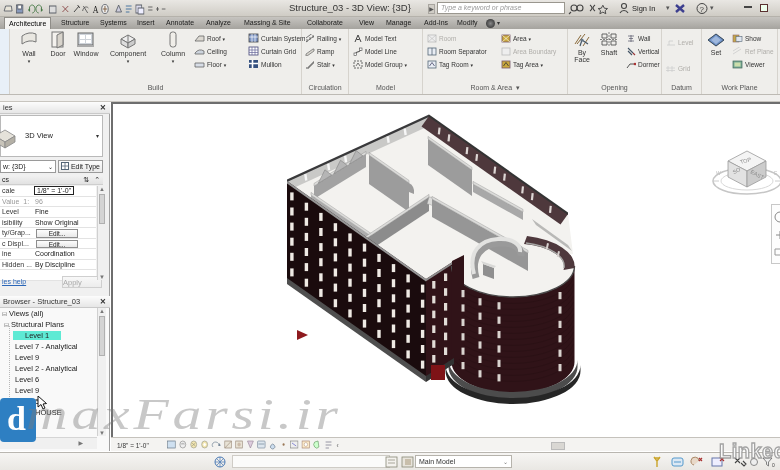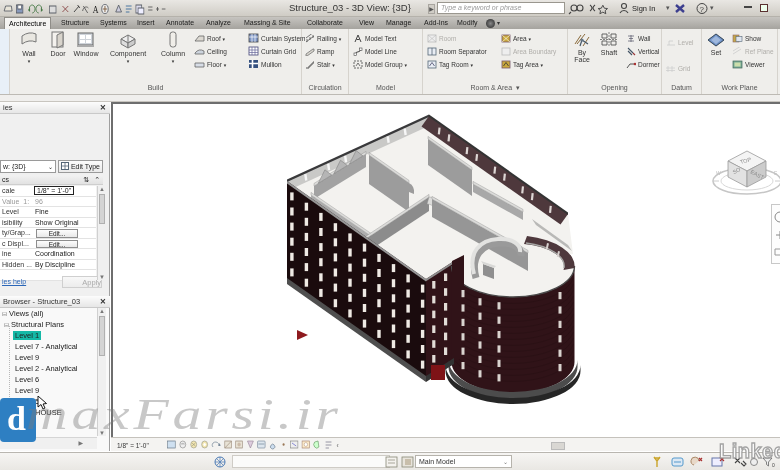--- a/index.html
+++ b/index.html
@@ -266,20 +266,29 @@
             <rect x="2.5" y="2.5" width="6" height="4" fill="#cda"></rect>
           </svg>Viewer</div>
     <div class="plabel">Work Plane</div>
   </div>
 </div>
 
 <div id="optbar" class="abs"></div>
 
 <div id="props" class="abs">
   <div class="ptitle" style="top:0">ies <span style="position:absolute;right:4px;top:0;color:#333;font-weight:bold">✕</span></div>
+  <div class="abs" style="left:0;top:13px;width:103px;height:42px;background:#fff;border:1px solid #b9b9b9">
+    <svg class="abs" style="left:-14px;top:4px" width="36" height="36">
+          <path d="M8,16 l10,-6 10,6 -10,6 z" fill="#e5e2da" stroke="#888" stroke-width=".8"></path>
+          <path d="M8,16 v6 l10,6 v-6 z" fill="#c8c4ba" stroke="#888" stroke-width=".8"></path>
+          <path d="M28,16 v6 l-10,6 v-6 z" fill="#b4b0a6" stroke="#888" stroke-width=".8"></path>
+        </svg>
+    <div class="abs" style="left:24px;top:15px;font-size:7.5px;color:#222">3D View</div>
+    <div class="abs" style="right:3px;top:16px;font-size:6px;color:#333">▾</div>
+  </div>
   <div class="abs" style="left:0;top:58px;width:56px;height:13px;background:#fff;border:1px solid #9a9a9a;font-size:7px;line-height:12px;padding-left:2px">w: {3D} <span style="position:absolute;right:2px;font-size:6px">⌄</span></div>
   <div class="abs" style="left:58px;top:58px;width:45px;height:13px;background:linear-gradient(#fcfcfc,#e9e9e9);border:1px solid #9a9a9a;font-size:7px;line-height:12px;text-align:center"><svg width="8" height="8" style="vertical-align:-1px">
           <rect x="0.5" y="0.5" width="7" height="7" fill="#fff" stroke="#567"></rect>
           <path d="M4,0 v8 M0,4 h8" stroke="#567" stroke-width=".8"></path>
         </svg> Edit Type</div>
   <div class="abs" style="left:0;top:73px;width:103px;height:10px;background:linear-gradient(#f2f2f2,#e2e2e2);border-bottom:1px solid #cecece;font-size:7px;line-height:10px;padding-left:2px">cs <span style="position:absolute;right:14px">⇅</span><span style="position:absolute;right:3px">⌃</span></div>
 
   <div class="prow" style="top:84px">
         <span class="k">cale</span>
         <span class="v" style="left:34px"><span style="border:1px solid #222;padding:0 2px;background:#fff">1/8" = 1'-0"</span></span>
@@ -309,34 +318,34 @@
         <span class="v">Coordination</span>
       </div>
   <div class="prow" style="top:157.5px">
         <span class="k">Hidden ...</span>
         <span class="v">By Discipline</span>
       </div>
   <div class="prow" style="top:168px">
         <span class="k"></span>
       </div>
   <div class="abs" style="left:2px;top:176px;font-size:7px;color:#2a66b8;text-decoration:underline">ies help</div>
-  <div class="abs" style="left:62px;top:174px;width:40px;height:12px;font-size:7.5px;color:#aaa;text-align:right;line-height:12px;background:linear-gradient(#f8f8f8,#ececec);border:1px solid #cfcfcf">Apply</div>
+  <div class="abs" style="left:62px;top:174px;width:40px;height:12px;font-size:7.5px;color:#aaa;text-align:left;line-height:12px;background:linear-gradient(#f8f8f8,#ececec);border:1px solid #cfcfcf">Apply</div>
   <div class="vscroll" style="left:97px;top:84px;width:9px;height:94px">
         <div style="position:absolute;top:0;left:1px;font-size:6px;color:#777">▲</div>
         <div style="position:absolute;bottom:0;left:1px;font-size:6px;color:#777">▼</div>
         <div style="position:absolute;top:8px;left:1px;width:6px;height:30px;background:#d4d4d4;border:1px solid #b0b0b0"></div>
       </div>
 </div>
 
 <div id="browser" class="abs">
   <div class="ptitle" style="top:0">Browser - Structure_03 <span style="position:absolute;right:4px;top:0;color:#333;font-weight:bold">✕</span></div>
   <div class="abs" style="left:9px;top:30px;width:1px;height:95px;border-left:1px dotted #b8b8b8"></div>
   <div class="trow" style="top:12px;left:2px"><span style="color:#777;font-size:6px">⊟</span> Views (all)</div>
   <div class="trow" style="top:23px;left:4px"><span style="color:#777;font-size:6px">⊟</span> Structural Plans</div>
-  <div class="trow" style="top:34px;left:13px"><span style="background:#14b8a6;padding:0 2px">Level 1</span></div>
+  <div class="trow" style="top:34px;left:13px"><span style="background:#5eead4;padding:0 12px">Level 1</span></div>
   <div class="trow" style="top:45px;left:15px">Level 7 - Analytical</div>
   <div class="trow" style="top:56px;left:15px">Level 9</div>
   <div class="trow" style="top:67px;left:15px">Level 2 - Analytical</div>
   <div class="trow" style="top:78px;left:15px">Level 6</div>
   <div class="trow" style="top:89px;left:15px">Level 9</div>
   <div class="trow" style="top:100px;left:15px">Level 5</div>
   <div class="trow" style="top:111px;left:15px">PENTHOUSE</div>
   <div class="trow" style="top:122px;left:15px">Site</div>
   <svg class="abs" style="left:36px;top:100px" width="12" height="14">
         <path d="M2,0 L2,11 L5,8.5 L7,13 L9,12 L7,8 L10.5,7.5 Z" fill="#fff" stroke="#000" stroke-width=".9"></path>

